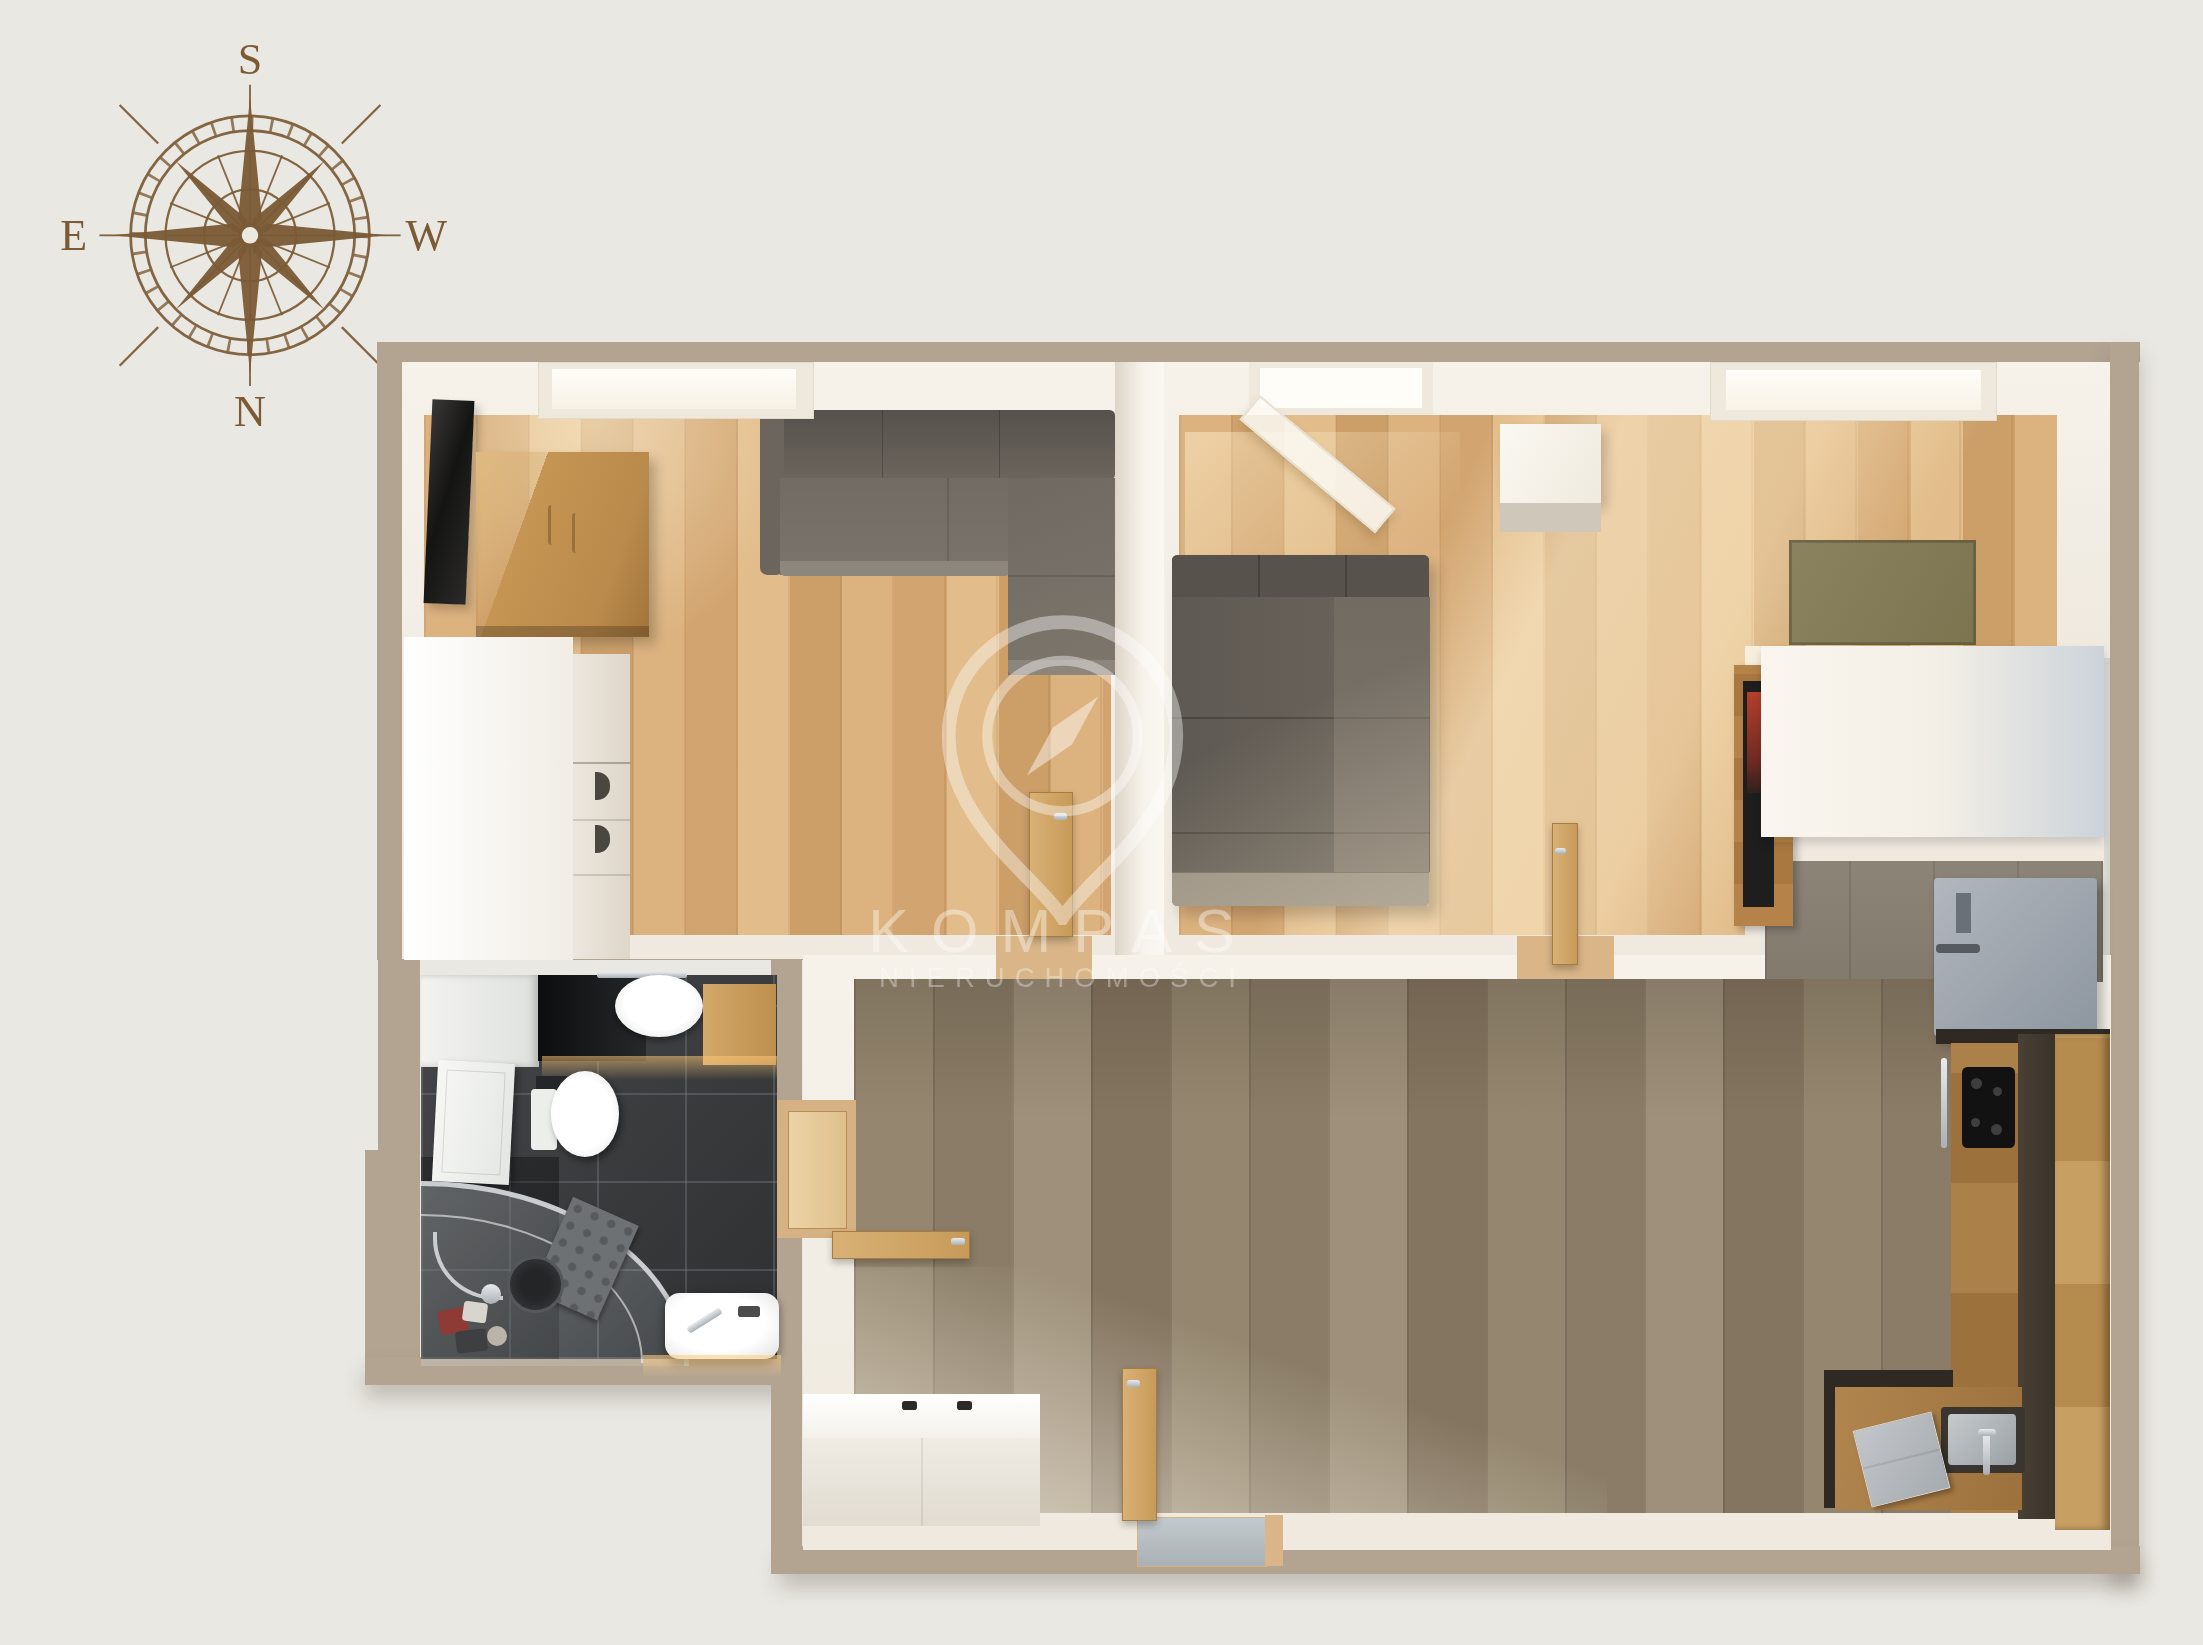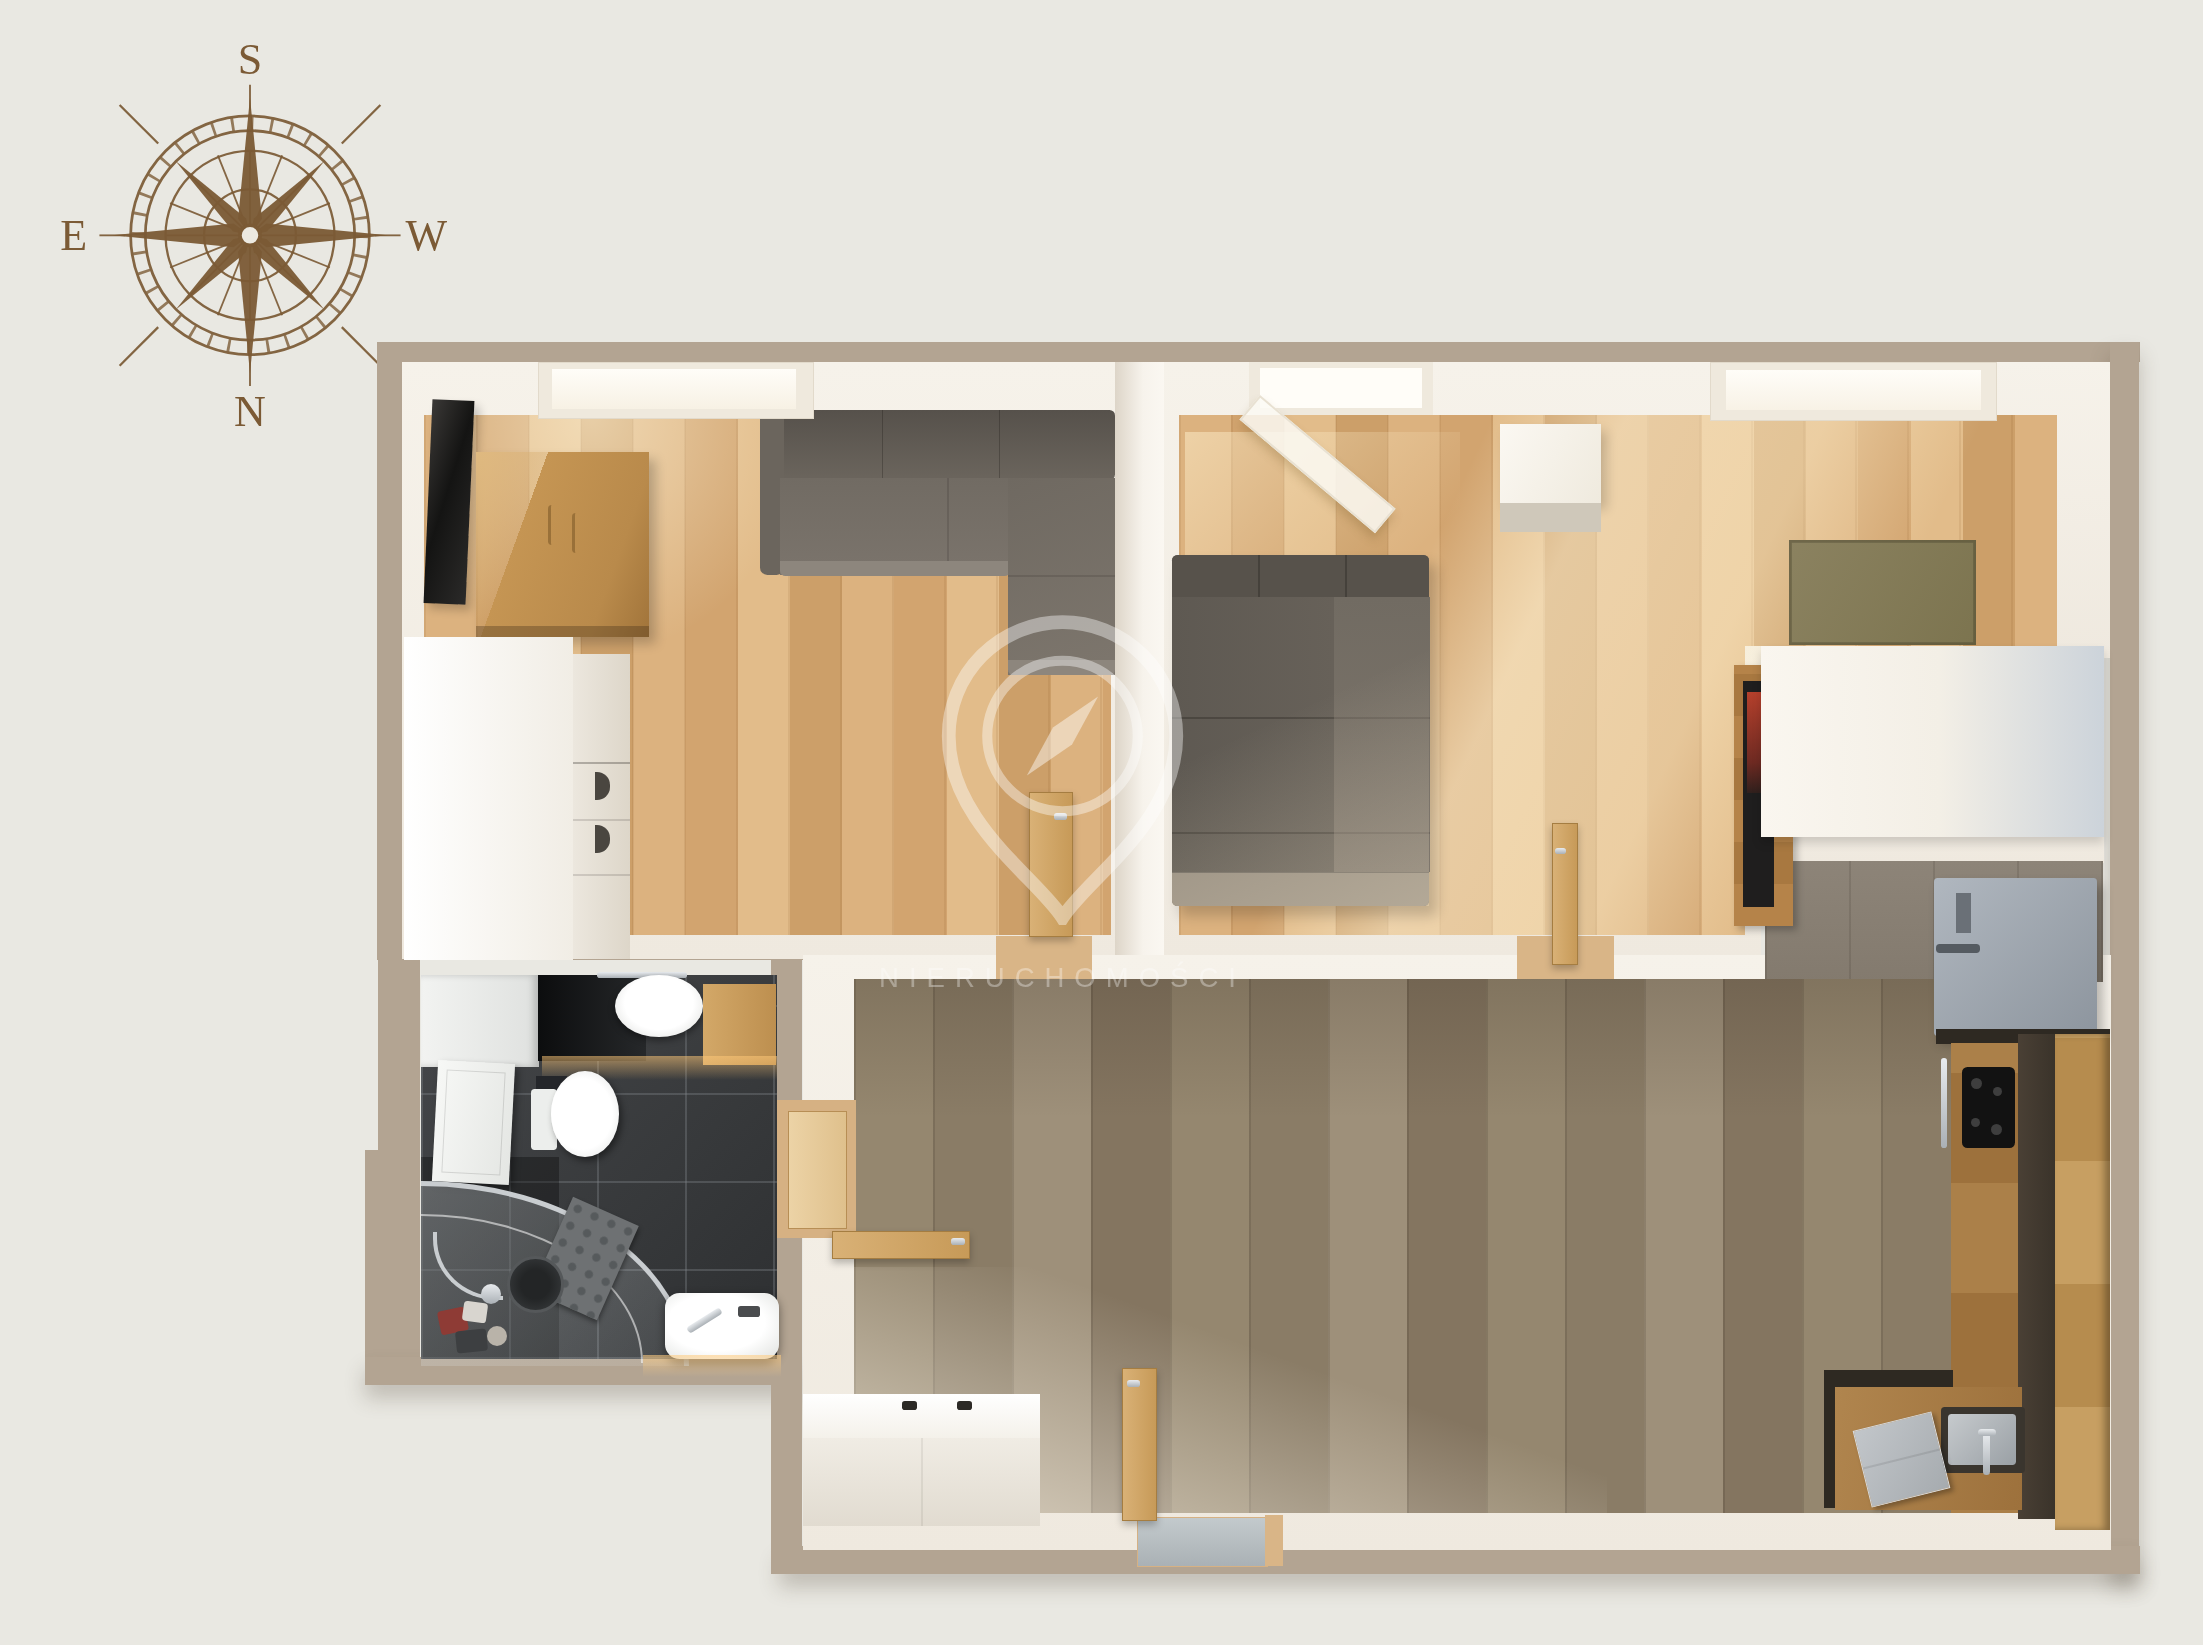--- a/index.html
+++ b/index.html
@@ -278,17 +278,18 @@
   </div>
 
   <div class="a" style="left:0;top:0;width:2204px;height:1646px;pointer-events:none">
     <svg class="a" style="left:934px;top:602px;width:257px;height:323px" viewBox="0 0 280 352">
       <path d="M140,344 C112,300 16,240 16,146 a124,124 0 1 1 248,0 C264,240 168,300 140,344 Z" fill="none" stroke="rgba(255,255,255,0.40)" stroke-width="15"></path>
       <circle cx="140" cy="146" r="82" fill="none" stroke="rgba(255,255,255,0.40)" stroke-width="11"></circle>
       <g transform="rotate(42 140 146)">
         <polygon points="140,88 154,146 140,204 126,146" fill="rgba(255,255,255,0.45)"></polygon>
       </g>
     </svg>
+    <div class="a wm-text" style="left:833px;top:896px;width:459px;font-size:61px;font-weight:500;letter-spacing:22px">KOMPAS</div>
     <div class="a wm-text" style="left:833px;top:962px;width:459px;font-size:27.5px;letter-spacing:10px;color:rgba(255,255,255,.34)">NIERUCHOMOŚCI</div>
   </div>
 
 </div>
 
 
 </body></html>

